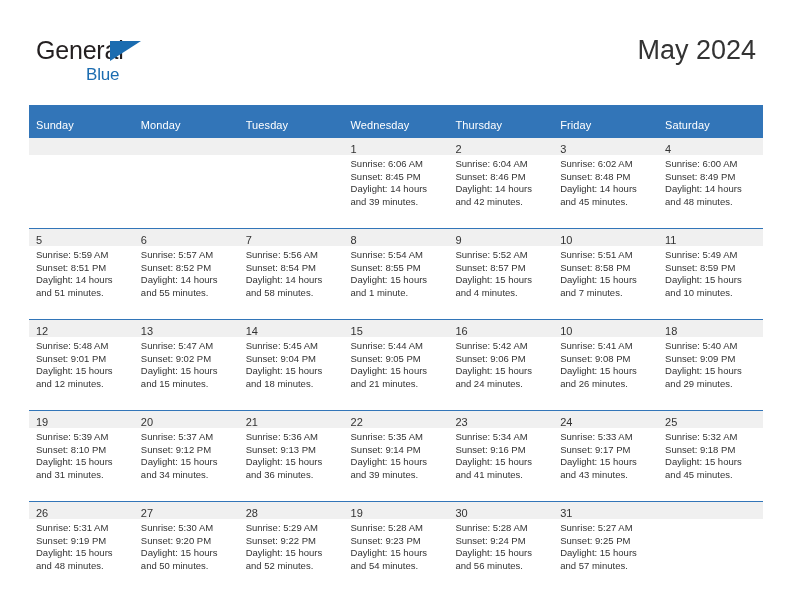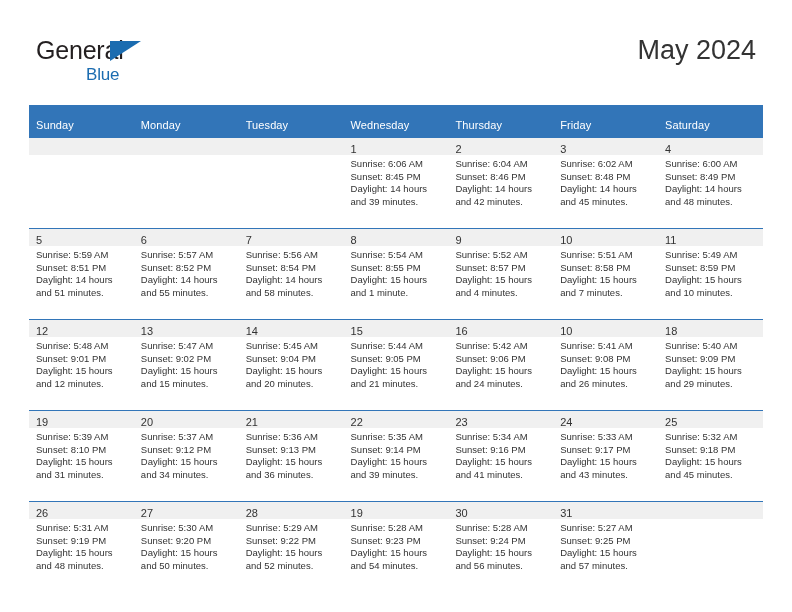--- a/index.html
+++ b/index.html
@@ -357,21 +357,21 @@
               </div>
             </div>
           </td>
           <td>
             <div class="cell">
               <div class="daynum-band"><span class="daynum">14</span></div>
               <div class="cell-body">
                 <div class="cell-line">Sunrise: 5:45 AM</div>
                 <div class="cell-line">Sunset: 9:04 PM</div>
                 <div class="cell-line">Daylight: 15 hours</div>
-                <div class="cell-line">and 20 minutes.</div>
+                <div class="cell-line">and 18 minutes.</div>
               </div>
             </div>
           </td>
           <td>
             <div class="cell">
               <div class="daynum-band"><span class="daynum">15</span></div>
               <div class="cell-body">
                 <div class="cell-line">Sunrise: 5:44 AM</div>
                 <div class="cell-line">Sunset: 9:05 PM</div>
                 <div class="cell-line">Daylight: 15 hours</div>

